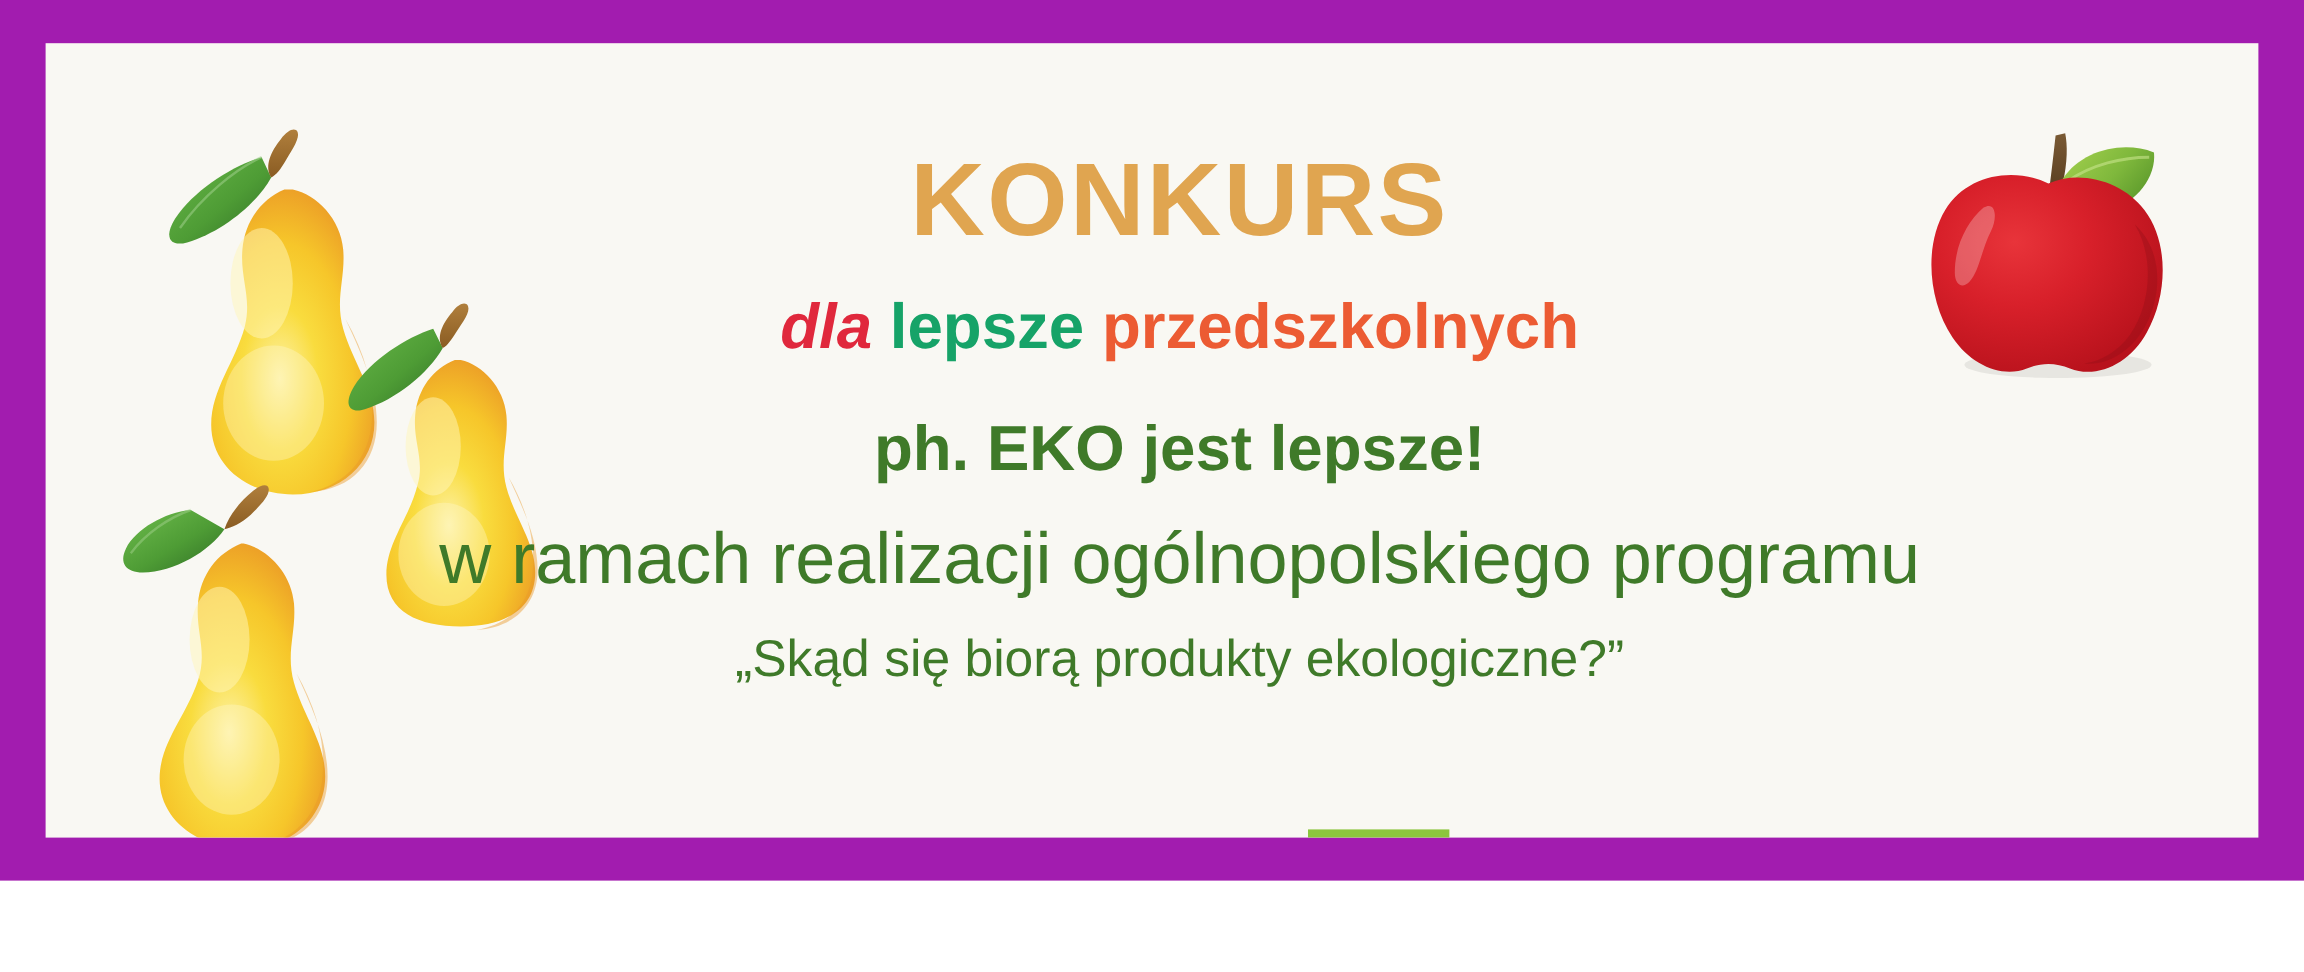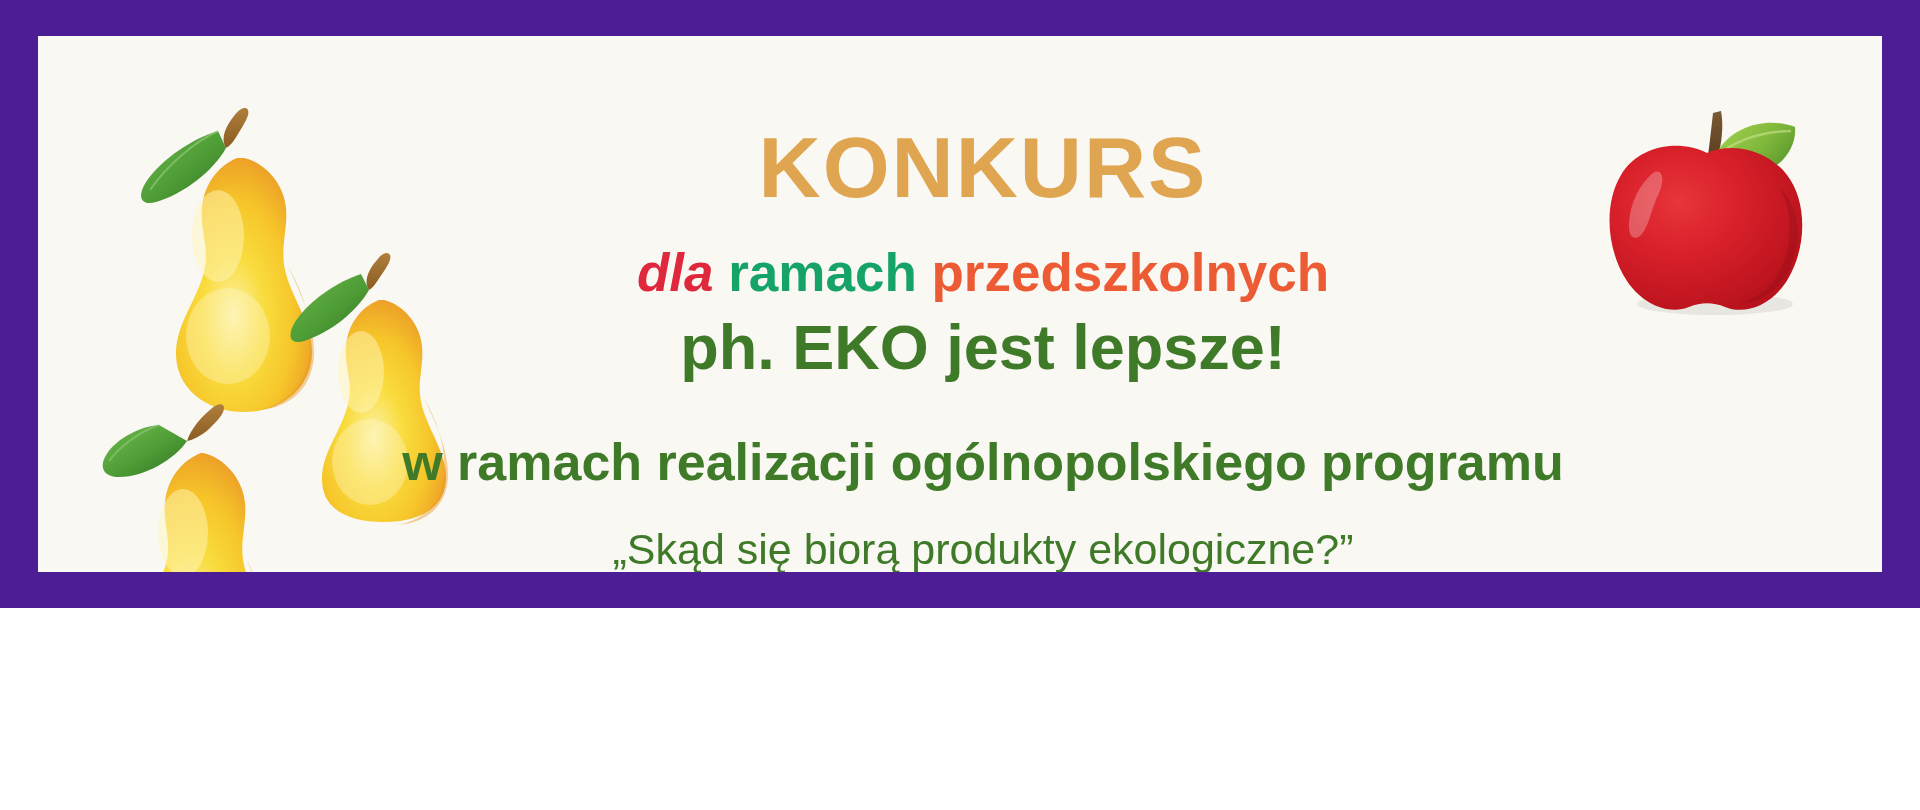--- a/index.html
+++ b/index.html
@@ -8,23 +8,23 @@
     padding: 0;
     background: #ffffff;
   }
   body {
     font-family: "Liberation Sans", sans-serif;
   }
 
   .poster {
     position: relative;
     width: 1920px;
-    height: 608px;
+    height: 734px;
     box-sizing: border-box;
-    background: #4c1d95;
+    background: #a21caf;
     overflow: hidden;
   }
 
   .poster-inner {
     position: absolute;
     left: 38px;
     top: 36px;
     right: 38px;
     bottom: 36px;
     background: #f9f8f3;
@@ -64,35 +64,35 @@
     white-space: nowrap;
   }
   .w-dla   { color: #e0283c; font-style: italic; }
   .w-dzieci{ color: #16a368; }
   .w-przed { color: #ec5b33; }
 
   .line-ph {
     position: absolute;
     left: 0;
     right: 0;
-    top: 280px;
-    font-size: 63px;
+    top: 312px;
+    font-size: 53px;
     font-weight: 700;
     color: #3f7a29;
     line-height: 1;
     white-space: nowrap;
   }
 
   .line-ramach {
     position: absolute;
     left: -80px;
     right: -80px;
     top: 400px;
-    font-size: 52px;
-    font-weight: 700;
+    font-size: 60px;
+    font-weight: 400;
     color: #3f7a29;
     line-height: 1;
     white-space: nowrap;
   }
 
   .line-quote {
     position: absolute;
     left: -40px;
     right: -40px;
     top: 492px;
@@ -272,21 +272,21 @@
         <path d="M196 96 C212 122 210 162 192 188 C182 202 168 210 154 212 C176 214 198 198 208 174 C220 146 216 114 196 96 Z" fill="#8f0d16" opacity="0.35"></path>
       </svg>
     </div>
 
     <div class="text-block">
 
       <div class="line-konkurs">KONKURS</div>
 
       <div class="line-dla">
         <span class="w-dla">dla</span>
-        <span class="w-dzieci">ramach</span>
+        <span class="w-dzieci">lepsze</span>
         <span class="w-przed">przedszkolnych</span>
       </div>
 
       <div class="line-ph">ph. EKO jest lepsze!</div>
 
       <div class="line-ramach">w ramach realizacji ogólnopolskiego programu</div>
 
       <div class="line-quote">„Skąd się biorą produkty ekologiczne?”</div>
     </div>
 

